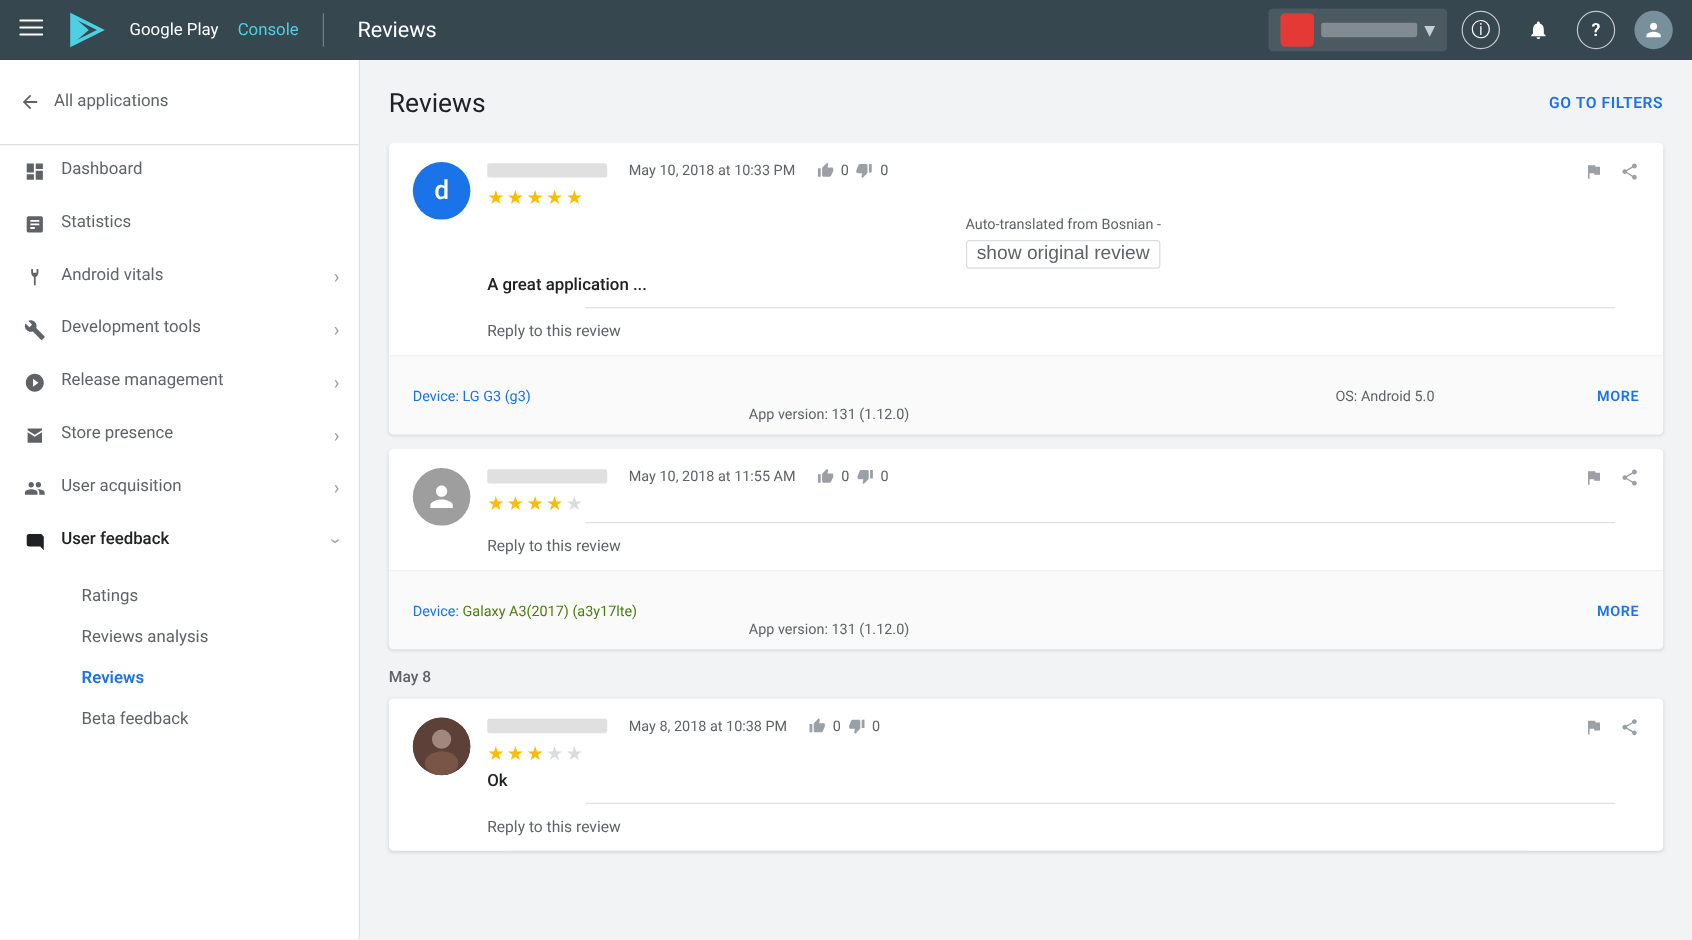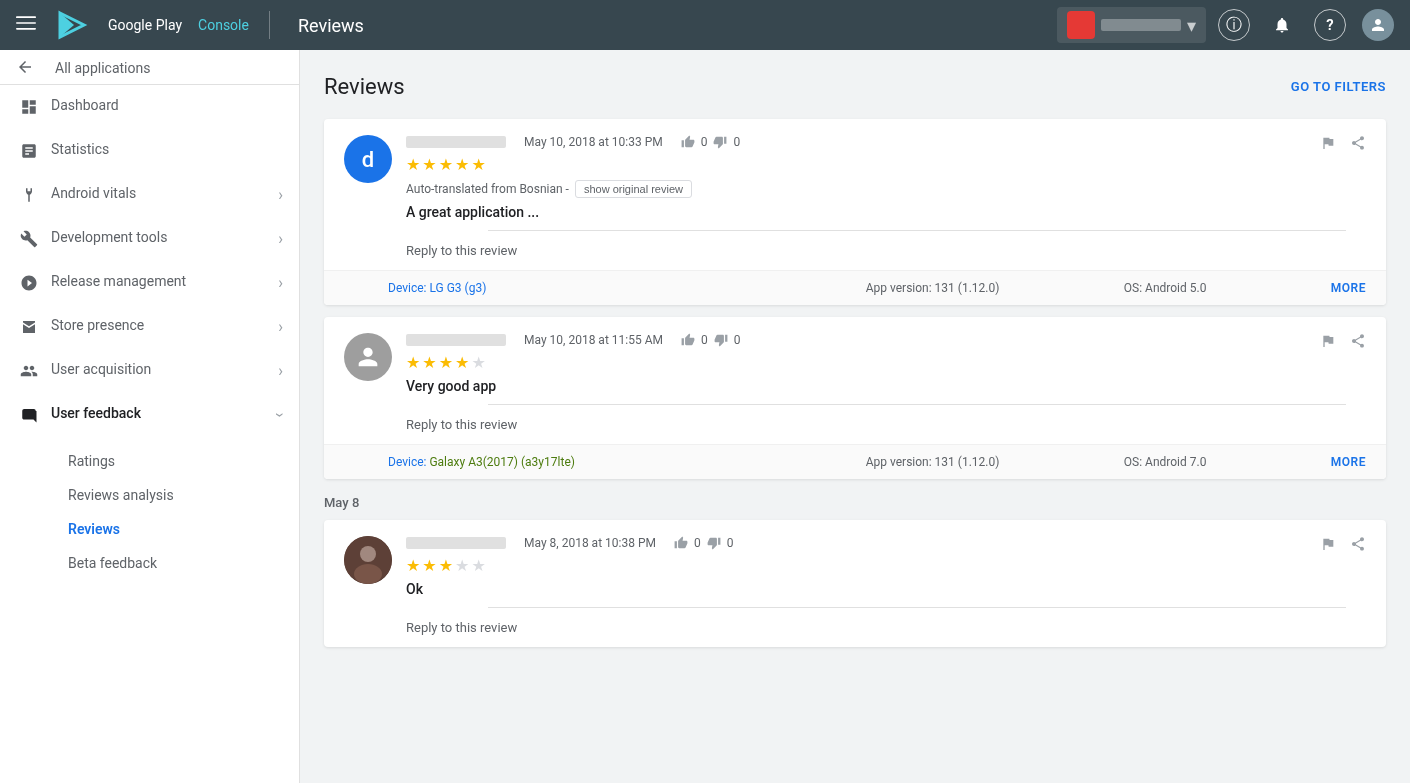--- a/index.html
+++ b/index.html
@@ -123,26 +123,26 @@
       height: 20px;
       display: flex;
       align-items: center;
       justify-content: center;
       flex-shrink: 0;
     }
     .sidebar-item .label { flex: 1; }
     .sidebar-item .chevron { font-size: 16px; color: #9aa0a6; }
     .sidebar-back {
       display: flex;
-      align-items: flex-end;
-      padding: 8px 16px;
+      align-items: flex-start;
+      padding: 26px 16px;
       cursor: pointer;
       color: #5f6368;
       font-size: 14px;
-      gap: 21px;
+      gap: 11px;
       border-bottom: 1px solid #e0e0e0;
     }
     .sidebar-sub {
       padding-left: 52px;
       padding-top: 8px;
       padding-bottom: 8px;
       display: flex;
       flex-direction: column;
       gap: 2px;
     }
@@ -243,26 +243,27 @@
       font-size: 16px;
     }
     .star.empty { color: #dadce0; }
     .review-translation {
       font-size: 12px;
       color: #5f6368;
       margin-bottom: 6px;
       display: flex;
       align-items: center;
       gap: 6px;
+      flex-direction: column;
     }
     .show-original-btn {
       border: 1px solid #dadce0;
       border-radius: 3px;
       padding: 2px 8px;
-      font-size: 11px;
+      font-size: 16px;
       cursor: pointer;
       color: #5f6368;
       background: white;
     }
     .review-text {
       font-size: 14px;
       color: #202124;
       margin-bottom: 10px;
       font-weight: 500;
     }
@@ -288,23 +289,23 @@
     .review-footer {
       padding: 10px 20px;
       background: #fafafa;
       border-top: 1px solid #f0f0f0;
       display: flex;
       align-items: center;
       font-size: 12px;
       color: #5f6368;
       gap: 0;
     }
-    .footer-device { margin-right: 0; margin-left: 44px; }
+    .footer-device { margin-right: 0; }
     .footer-device span { color: #1a73e8; }
-    .footer-app { flex: 1; text-align: right; }
+    .footer-app { flex: 1; text-align: left; margin-top: 31px; }
     .footer-os { flex: 1; text-align: center; }
     .footer-more {
       color: #1a73e8;
       font-weight: 600;
       font-size: 12px;
       cursor: pointer;
       letter-spacing: 0.5px;
       text-transform: uppercase;
     }
     .footer-device { width: 280px; }
@@ -557,21 +558,20 @@
                 <span>0</span>
               </span>
             </div>
             <div class="stars">
               <span class="star">★</span>
               <span class="star">★</span>
               <span class="star">★</span>
               <span class="star">★</span>
               <span class="star empty">★</span>
             </div>
-            <div class="review-text">Very good app</div>
             <div class="review-divider"></div>
             <div class="reply-link" style="padding-top:8px;">Reply to this review</div>
           </div>
         </div>
         <div style="position:absolute;top:16px;right:20px;display:flex;gap:14px;">
           <span class="action-icon">
             <svg width="16" height="16" viewBox="0 0 24 24" fill="#9aa0a6">
                 <path d="M14.4 6L14 4H5v17h2v-7h5.6l.4 2h7V6z"></path>
               </svg>
           </span>
@@ -581,21 +581,20 @@
               </svg>
           </span>
         </div>
       </div>
       <div class="review-footer">
         <span class="footer-device">
           <span>Device: </span>
           <span style="color:#4d7c0f;text-align:center;">Galaxy A3(2017) (a3y17lte)</span>
         </span>
         <span class="footer-app">App version: 131 (1.12.0)</span>
-        <span class="footer-os">OS: Android 7.0</span>
         <span class="footer-more">MORE</span>
       </div>
     </div>
 
     <div class="section-date">May 8</div>
 
     <div class="review-card">
       <div class="review-card-inner" style="position:relative;">
         <div class="review-main">
           <div class="review-avatar" style="background:#5d4037;overflow:hidden;">

